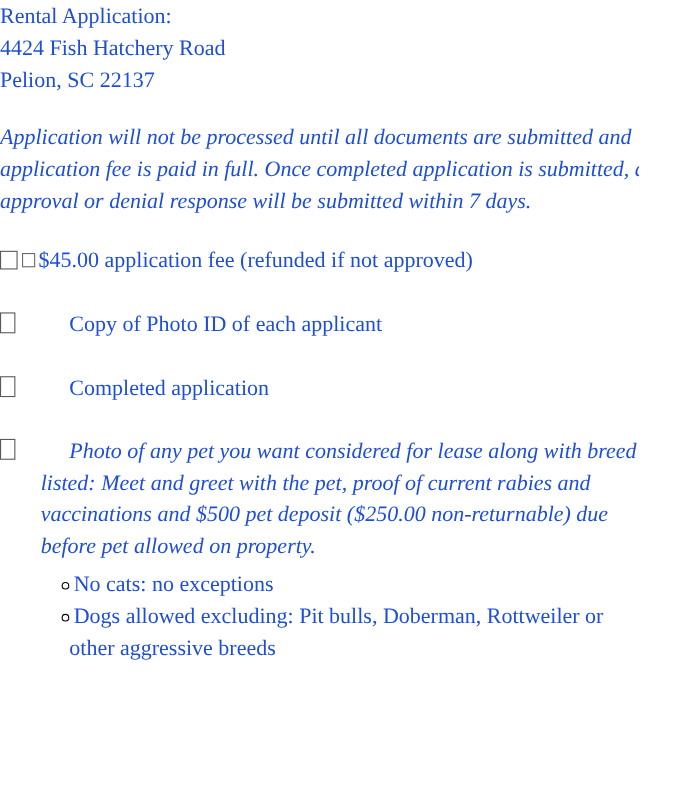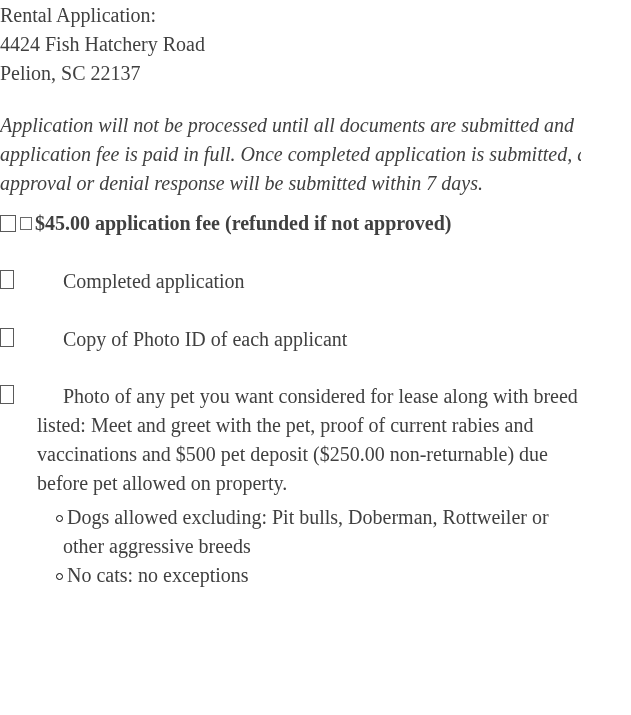--- a/index.html
+++ b/index.html
@@ -6,39 +6,38 @@
     margin: 0;
     padding: 0;
     background: #ffffff;
   }
   .page {
     position: relative;
     width: 581px;
     height: 715px;
     overflow: hidden;
     background: #ffffff;
-    color: #404040;
+    color: #1d4ed8;
     font-family: "Liberation Serif", serif;
     font-size: 20px;
     line-height: 29px;
     box-sizing: border-box;
     padding-top: 1px;
   }
   .doc-header div { white-space: nowrap; }
 
   .intro {
     margin: 23px 0 0 0;
     width: 631px;
     font-style: italic;
   }
 
   
   .fee-row {
-    margin-top: 11px;
-    font-weight: bold;
+    margin-top: 25px;
   }
   .cb-inline-lg {
     display: inline-block;
     width: 14px;
     height: 15px;
     border: 1px solid #5a5a5a;
     margin-right: 4px;
     vertical-align: -2px;
   }
   .cb-inline-sm {
@@ -50,21 +49,21 @@
     vertical-align: 0px;
   }
 
   
   .check-item {
     position: relative;
     margin-top: 29px;
     padding-left: 37px;
     text-indent: 26px;
   }
-  .check-item.pet { margin-top: 28px; }
+  .check-item.pet { margin-top: 28px; font-style: italic; }
   .cb-abs {
     position: absolute;
     left: 0;
     top: 3px;
     width: 12px;
     height: 17px;
     border: 1px solid #5a5a5a;
     text-indent: 0;
   }
 
@@ -97,34 +96,34 @@
     <div>Pelion, SC 22137</div>
   </div>
 
   <p class="intro">Application will not be processed until all documents are submitted and application fee is paid in full. Once completed application is submitted, an approval or denial response will be submitted within 7 days.</p>
 
   <div class="fee-row">
     <span class="cb-inline-lg"></span><span class="cb-inline-sm"></span><span>$45.00 application fee (refunded if not approved)</span>
   </div>
 
   <div class="check-item">
-    <span class="cb-abs"></span><span>Completed application</span>
+    <span class="cb-abs"></span><span>Copy of Photo ID of each applicant</span>
   </div>
 
   <div class="check-item">
-    <span class="cb-abs"></span><span>Copy of Photo ID of each applicant</span>
+    <span class="cb-abs"></span><span>Completed application</span>
   </div>
 
 
   <div class="check-item pet">
     <span class="cb-abs"></span><span>Photo of any pet you want considered for lease along with breed listed: Meet and greet with the pet, proof of current rabies and vaccinations and $500 pet deposit ($250.00 non-returnable) due before pet allowed on property.</span>
   </div>
 
   <div class="sub-list">
     <div class="sub-item">
-      <span class="bullet-circle"></span><span>Dogs allowed excluding: Pit bulls, Doberman, Rottweiler or other aggressive breeds</span>
+      <span class="bullet-circle"></span><span>No cats: no exceptions</span>
     </div>
     <div class="sub-item">
-      <span class="bullet-circle"></span><span>No cats: no exceptions</span>
+      <span class="bullet-circle"></span><span>Dogs allowed excluding: Pit bulls, Doberman, Rottweiler or other aggressive breeds</span>
     </div>
   </div>
 
 </div>
 
 </body></html>

